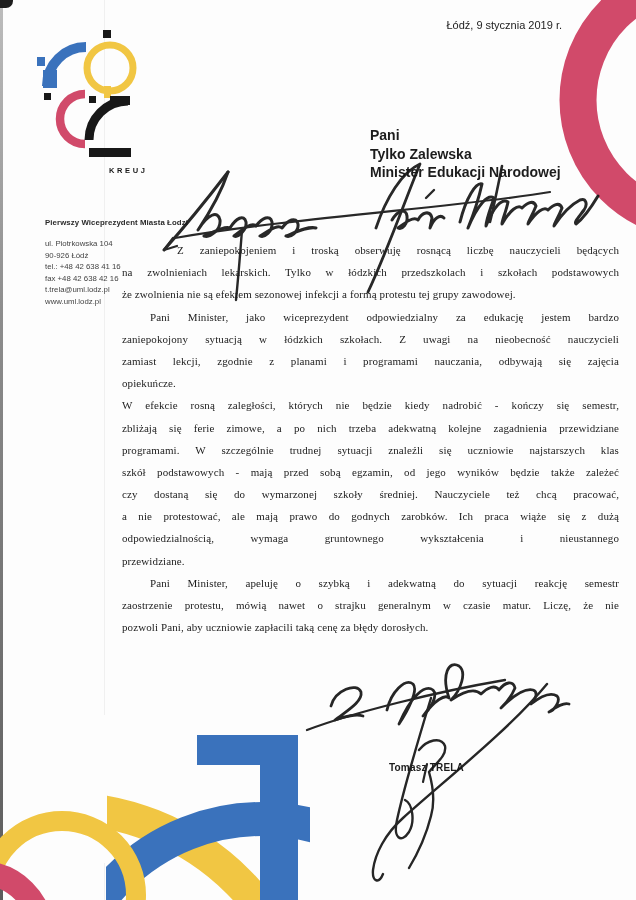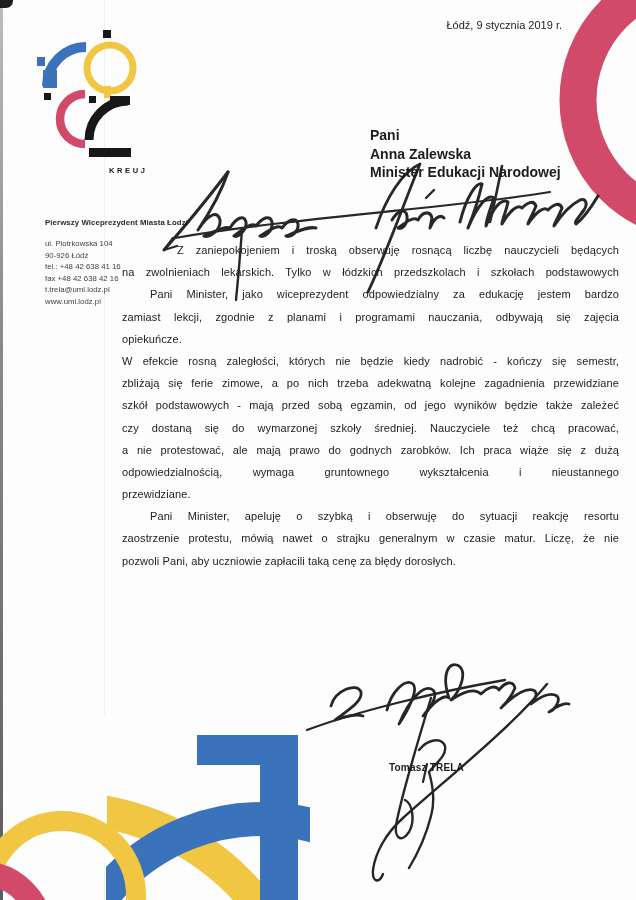--- a/index.html
+++ b/index.html
@@ -28,21 +28,21 @@
   .addr-line { font-size:7.8px; line-height:11.6px; color:#434343; white-space:nowrap; }
 
   .recipient { position:absolute; left:370px; top:126px; }
   .recipient div { font-size:14px; font-weight:bold; line-height:18.6px; white-space:nowrap; }
 
   .salutation-svg { position:absolute; left:150px; top:158px; pointer-events:none; }
 
   .letter-body { position:absolute; left:122px; top:239px; width:497px;
     font-size:11px; line-height:22.2px; letter-spacing:0.1px; }
   .line { height:22.2px; white-space:nowrap; overflow:hidden;
-    text-align:justify; text-align-last:justify; }
+    text-align:justify; text-align-last:justify;font-family:Liberation Serif, serif; }
   .line.last { text-align-last:left; }
   .line.indent-large { padding-left:55px; }
   .line.indent-small { padding-left:28px; }
 
   .signer-name { position:absolute; left:389px; top:762px;
     font-size:10px; font-weight:bold; letter-spacing:0.2px; white-space:nowrap; }
   .signature-svg { position:absolute; left:295px; top:652px; pointer-events:none; }
 
   svg path, svg circle { fill:none; }
 </style>
@@ -89,21 +89,21 @@
         <div class="addr-line">90-926 Łódź</div>
         <div class="addr-line">tel.: +48 42 638 41 16</div>
         <div class="addr-line">fax +48 42 638 42 16</div>
         <div class="addr-line">t.trela@uml.lodz.pl</div>
         <div class="addr-line">www.uml.lodz.pl</div>
       </div>
   </div>
 
   <div class="recipient">
     <div>Pani</div>
-    <div>Anna Zalewska</div>
+    <div>Tylko Zalewska</div>
     <div>Minister Edukacji Narodowej</div>
   </div>
 
   <svg class="salutation-svg" width="455" height="155" viewBox="0 0 455 155" role="img" aria-label="Szanowna Pani Minister">
     <g stroke="#161616" stroke-width="3" stroke-linecap="round" stroke-linejoin="round" opacity="0.92">
       <path d="M 14,92 C 30,74 58,40 78,14"></path>
       <path d="M 14,92 l 9,-12 M 14,92 l 13,-4" stroke-width="2.2"></path>
       <path d="M 78,14 C 70,38 56,60 48,72 C 58,56 68,52 70,62 C 71,72 60,80 54,78 C 64,74 74,68 80,70 C 86,60 94,56 96,64 C 97,72 88,80 84,78 C 94,70 102,64 106,68 C 112,60 120,56 122,64 C 123,74 114,80 110,78 C 120,72 128,66 132,70 C 138,62 146,58 148,66 C 149,74 140,80 136,78 C 146,74 158,68 166,70"></path>
       <path d="M 92,72 C 90,98 88,122 86,142" stroke-width="2.4"></path>
       <path d="M 25,80 C 140,60 320,48 400,34" stroke-width="2.2"></path>
@@ -112,37 +112,40 @@
       <path d="M 276,40 L 284,32" stroke-width="2.4"></path>
       <path d="M 310,64 C 316,40 326,24 332,26 C 328,44 322,60 318,70 C 328,46 338,36 344,40 C 340,52 336,62 336,68 C 344,48 352,40 358,44 C 356,54 352,62 352,66 C 360,52 368,46 372,50 C 378,44 384,42 386,48 C 382,58 378,64 378,66 C 386,54 394,48 398,52 C 404,46 410,44 412,50 C 408,60 404,66 404,68 C 412,56 422,46 430,42 C 436,40 438,46 434,52 C 428,60 424,64 426,66 C 434,60 442,48 448,38"></path>
       <path d="M 352,8 C 348,28 344,48 340,64" stroke-width="2.6"></path>
     </g>
   </svg>
 
   <div class="letter-body">
       <div>
         <div class="line indent-large">Z zaniepokojeniem i troską obserwuję rosnącą liczbę nauczycieli będących</div>
         <div class="line">na zwolnieniach lekarskich. Tylko w łódzkich przedszkolach i szkołach podstawowych</div>
+        <div class="line last">że zwolnienia nie są efektem sezonowej infekcji a formą protestu tej grupy zawodowej.</div>
       </div>
       <div>
         <div class="line indent-small">Pani Minister, jako wiceprezydent odpowiedzialny za edukację jestem bardzo</div>
+        <div class="line">zaniepokojony sytuacją w łódzkich szkołach. Z uwagi na nieobecność nauczycieli</div>
         <div class="line">zamiast lekcji, zgodnie z planami i programami nauczania, odbywają się zajęcia</div>
         <div class="line last">opiekuńcze.</div>
       </div>
       <div>
         <div class="line">W efekcie rosną zaległości, których nie będzie kiedy nadrobić - kończy się semestr,</div>
         <div class="line">zbliżają się ferie zimowe, a po nich trzeba adekwatną kolejne zagadnienia przewidziane</div>
+        <div class="line">programami. W szczególnie trudnej sytuacji znaleźli się uczniowie najstarszych klas</div>
         <div class="line">szkół podstawowych - mają przed sobą egzamin, od jego wyników będzie także zależeć</div>
         <div class="line">czy dostaną się do wymarzonej szkoły średniej. Nauczyciele też chcą pracować,</div>
         <div class="line">a nie protestować, ale mają prawo do godnych zarobków. Ich praca wiąże się z dużą</div>
         <div class="line">odpowiedzialnością, wymaga gruntownego wykształcenia i nieustannego</div>
         <div class="line last">przewidziane.</div>
       </div>
       <div>
-        <div class="line indent-small">Pani Minister, apeluję o szybką i obserwuję do sytuacji reakcję resortu</div>
+        <div class="line indent-small">Pani Minister, apeluję o szybką i adekwatną do sytuacji reakcję semestr</div>
         <div class="line">zaostrzenie protestu, mówią nawet o strajku generalnym w czasie matur. Liczę, że nie</div>
         <div class="line last">pozwoli Pani, aby uczniowie zapłacili taką cenę za błędy dorosłych.</div>
       </div>
     </div>
 
   <div class="signer-name">Tomasz TRELA</div>
 
   <svg class="signature-svg" width="300" height="248" viewBox="0 0 300 248" role="img" aria-label="podpis">
     <g stroke="#161616" stroke-width="2.8" stroke-linecap="round" stroke-linejoin="round" opacity="0.93">
       <path d="M 36,54 C 40,38 62,30 66,40 C 68,50 50,60 40,68 C 50,64 62,62 68,64"></path>

